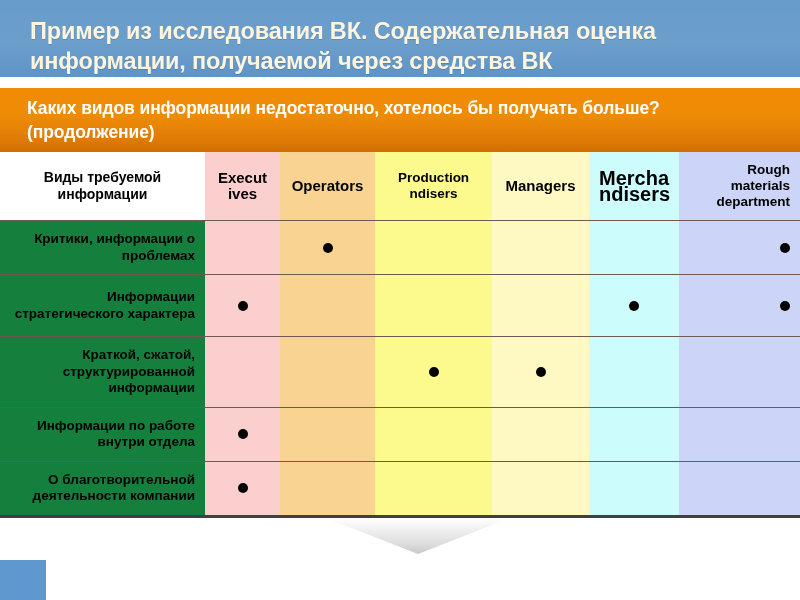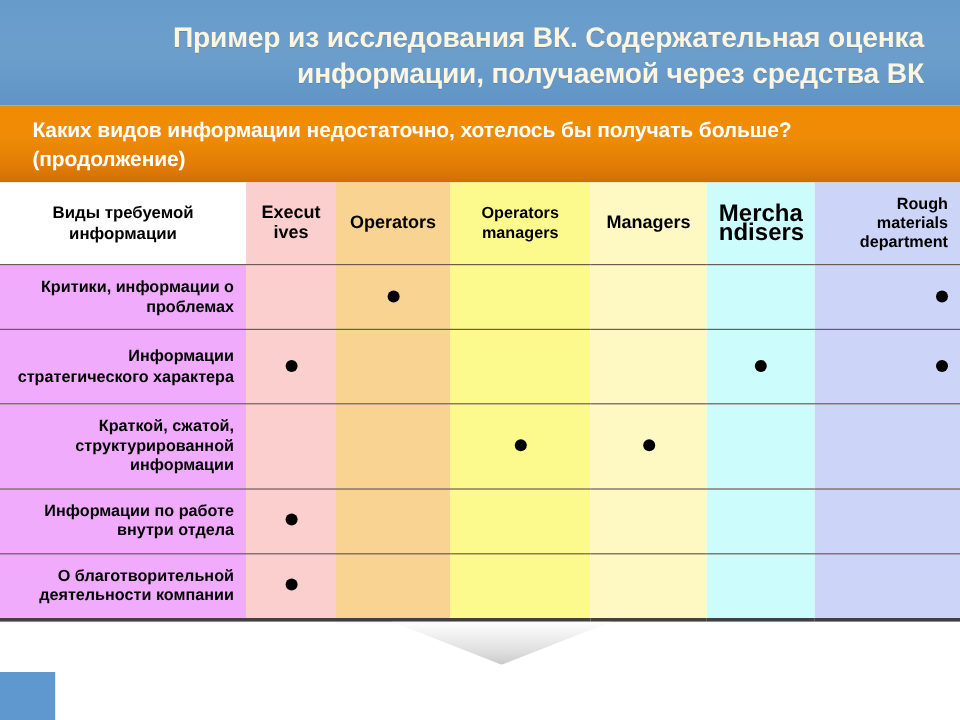--- a/index.html
+++ b/index.html
@@ -14,25 +14,24 @@
     overflow: hidden;
     font-family: "Liberation Sans", sans-serif;
   }
 
   
   .title-banner {
     position: absolute;
     left: 0;
     top: 0;
     width: 800px;
-    height: 88px;
+    height: 77px;
     background: linear-gradient(to bottom, #679cca 0%, #6c9ecb 55%, #5f94c6 100%);
     box-sizing: border-box;
     padding: 16px 30px 0 30px;
-    text-align: right;
   }
   .title-text {
     color: #fdf5e0;
     font-size: 23.5px;
     font-weight: bold;
     line-height: 30px;
     letter-spacing: -0.15px;
     text-shadow: 0 1px 0 rgba(0,0,0,0.12);
   }
 
@@ -94,21 +93,21 @@
     box-sizing: border-box;
   }
   .hdr-cell.c-exec  { font-size: 15px; }
   .hdr-cell.c-oper  { font-size: 15px; }
   .hdr-cell.c-mgr   { font-size: 15px; }
   .hdr-cell.c-merch { font-size: 20px; }
 
   
   .body-row td { border-top: 1px solid #6e5a53; }
   .rowlabel {
-    background: #f0abfc;
+    background: #15803d;
     text-align: right;
     vertical-align: middle;
     font-size: 13.5px;
     font-weight: bold;
     color: #000000;
     line-height: 16.5px;
     padding: 3px 9px 3px 6px;
     box-sizing: border-box;
   }
   .cell {
@@ -172,21 +171,21 @@
     <col style="width:117px">
     <col style="width:97px">
     <col style="width:90px">
     <col style="width:121px">
   </colgroup>
   <thead>
     <tr class="hdr-row">
       <th class="hdr-rowlabel">Виды требуемой информации</th>
       <th class="hdr-cell c-exec">Execut ives</th>
       <th class="hdr-cell c-oper">Operators</th>
-      <th class="hdr-cell c-prod">Operators managers</th>
+      <th class="hdr-cell c-prod">Production ndisers</th>
       <th class="hdr-cell c-mgr">Managers</th>
       <th class="hdr-cell c-merch">Mercha ndisers</th>
       <th class="hdr-cell c-rough">Rough materials department</th>
     </tr>
   </thead>
   <tbody>
 
     <tr class="body-row" style="height:39px">
       <td class="rowlabel">Критики, информации о проблемах</td>
       <td class="cell c-exec"><span class="dot hidden"></span></td>

